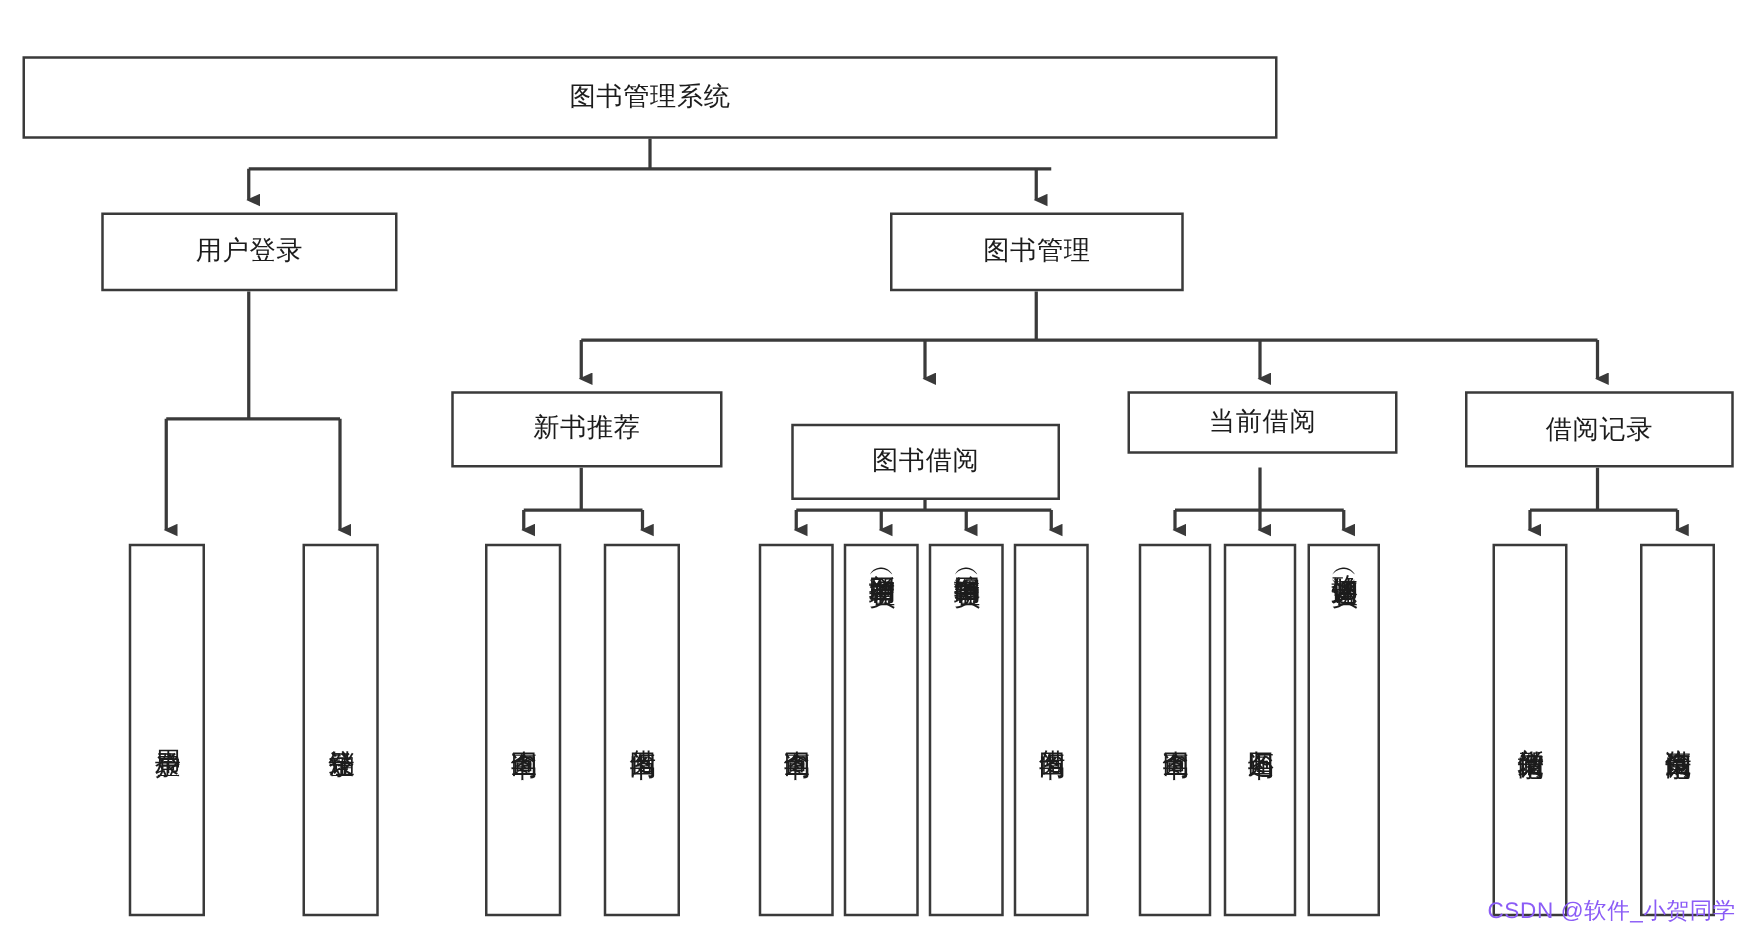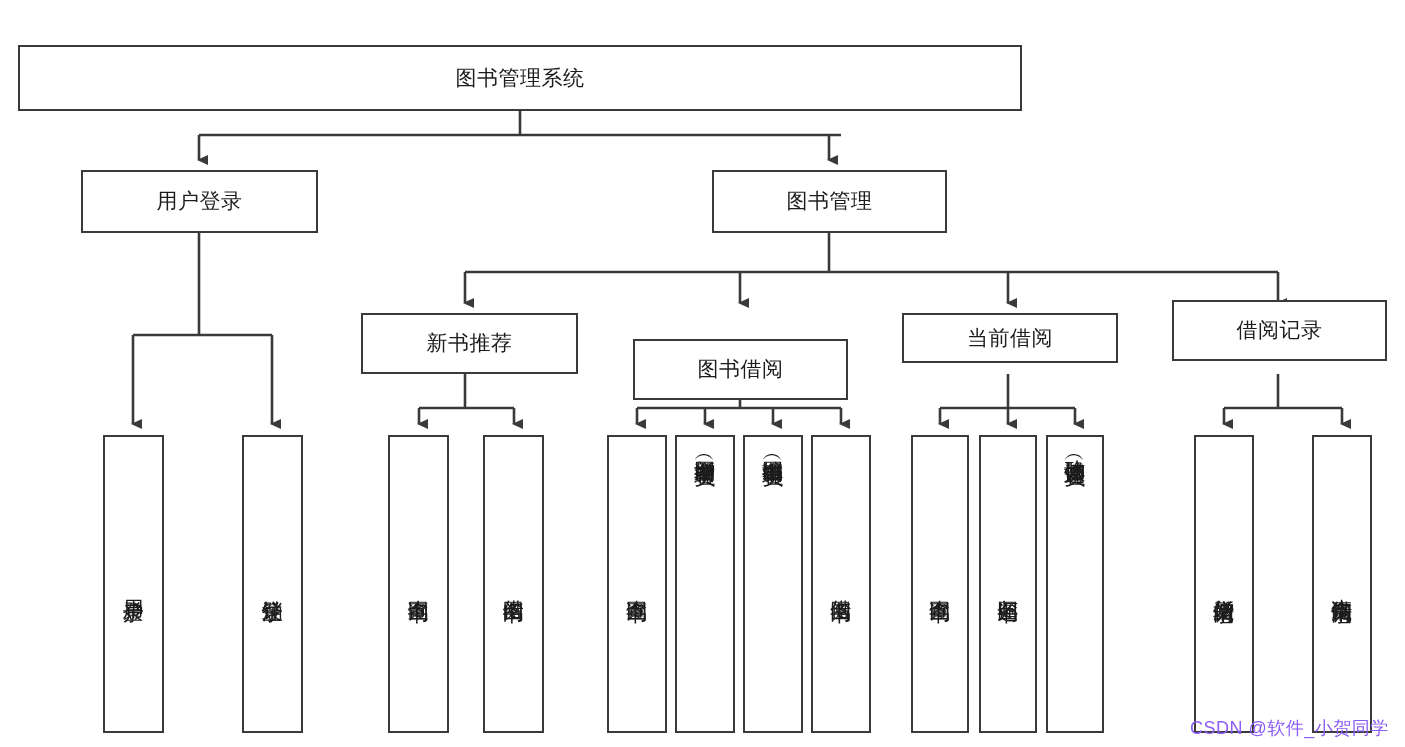--- a/index.html
+++ b/index.html
@@ -142,21 +142,21 @@
   </div>
 
   <div class="node h" style="left:633px; top:313px; width:215px; height:61px;margin-top:26px;">
     <span class="lbl">图书借阅</span>
   </div>
 
   <div class="node h" style="left:902px; top:313px; width:216px; height:50px;">
     <span class="lbl">当前借阅</span>
   </div>
 
-  <div class="node h" style="left:1172px; top:300px; width:215px; height:61px;font-family:Liberation Serif, serif;">
+  <div class="node h" style="left:1172px; top:313px; width:215px; height:61px;font-family:Liberation Serif, serif;">
     <span class="lbl">借阅记录</span>
   </div>
 
   <div class="node v" style="left:103px; top:435px; width:61px; height:298px;">
     <span class="lbl">用户登录</span>
   </div>
 
   <div class="node v" style="left:242px; top:435px; width:61px; height:298px;">
     <span class="lbl">注销登录</span>
   </div>

